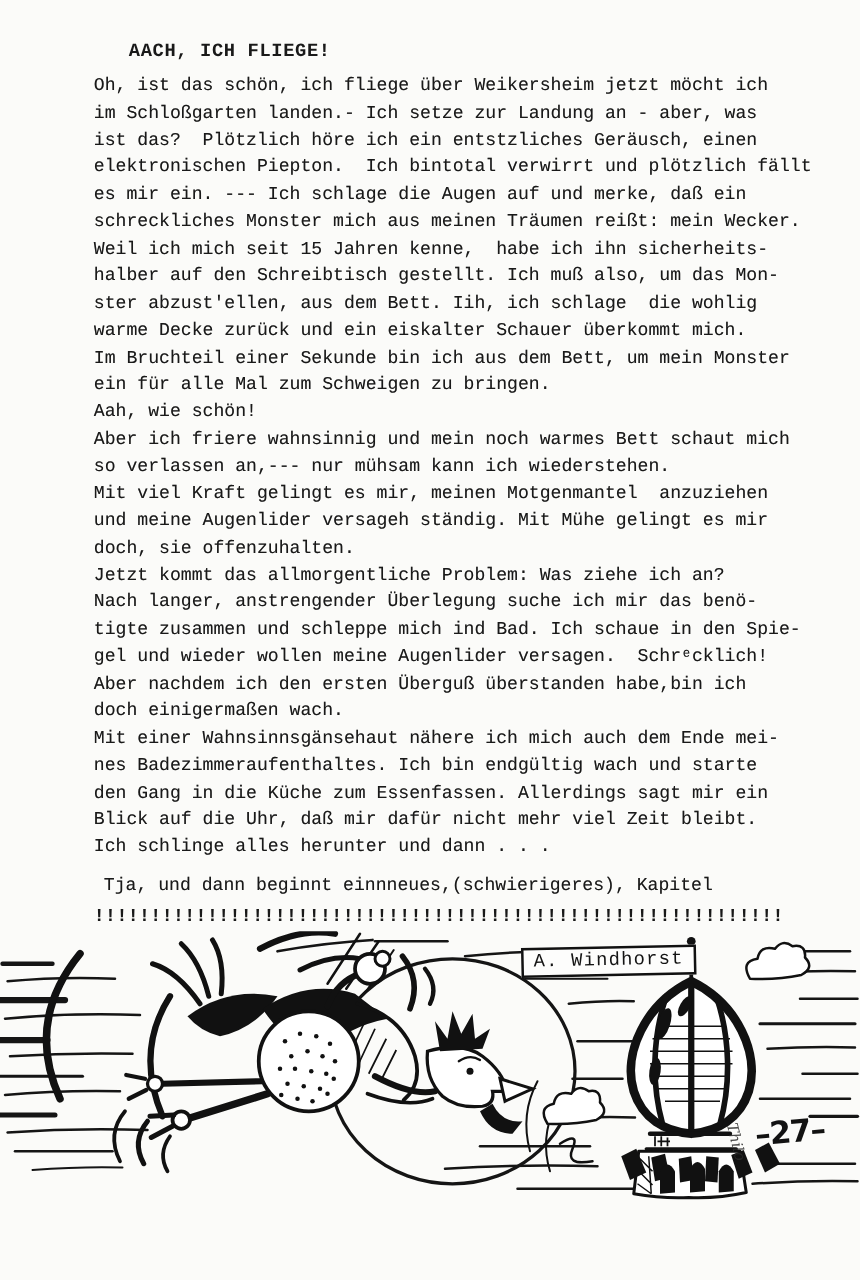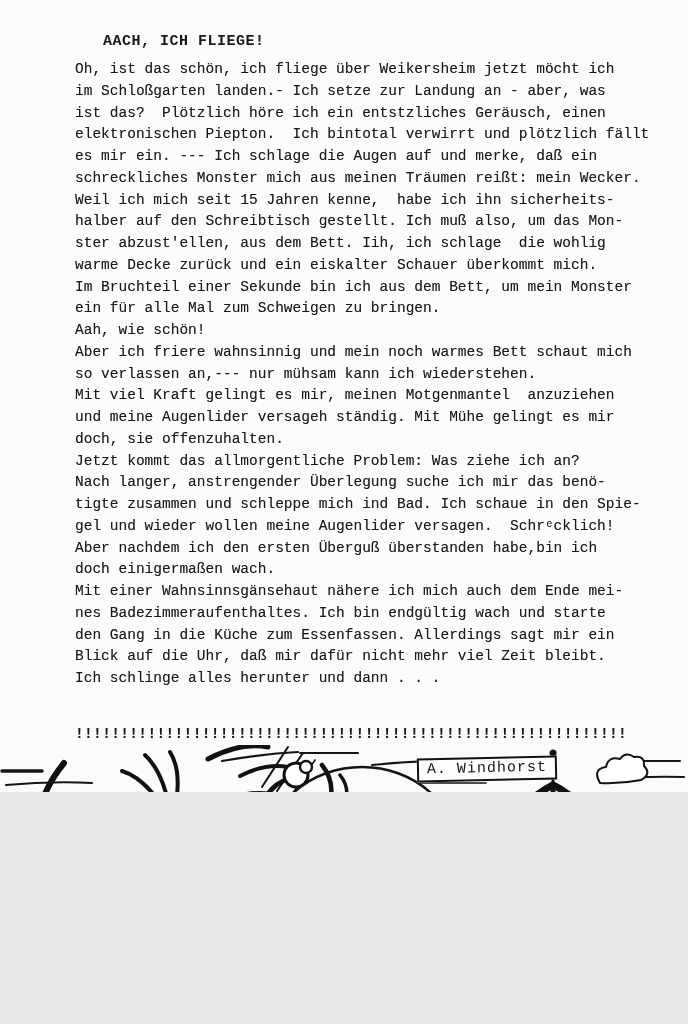--- a/index.html
+++ b/index.html
@@ -1,18 +1,18 @@
 <!DOCTYPE html>
 <html lang="de"><head>
 <meta charset="utf-8">
 <title>Scanned page</title>
 <style>
   html,body{margin:0;padding:0;background:#e8e8e6;}
   .page{
-    position:relative;width:688px;height:792px;margin:0 auto;
+    position:relative;width:688px;height:1024px;margin:0 auto;
     background:#fbfbf9;overflow:hidden;
     font-family:"Liberation Mono","DejaVu Sans Mono",monospace;
     color:#191919;
   }
   .title{
     position:absolute;top:33px;left:103px;
     font-size:15px;font-weight:700;letter-spacing:.5px;white-space:pre;
   }
   .body-text{
     position:absolute;top:59px;left:75px;width:600px;
@@ -77,20 +77,21 @@
 tigte zusammen und schleppe mich ind Bad. Ich schaue in den Spie-
 gel und wieder wollen meine Augenlider versagen.  Schrᵉcklich!
 Aber nachdem ich den ersten Überguß überstanden habe,bin ich
 doch einigermaßen wach.
 Mit einer Wahnsinnsgänsehaut nähere ich mich auch dem Ende mei-
 nes Badezimmeraufenthaltes. Ich bin endgültig wach und starte
 den Gang in die Küche zum Essenfassen. Allerdings sagt mir ein
 Blick auf die Uhr, daß mir dafür nicht mehr viel Zeit bleibt.
 Ich schlinge alles herunter und dann . . .</div>
 
+  <div class="closing">Tja, und dann beginnt einnneues,(schwierigeres), Kapitel</div>
 
   <div class="bangs">!!!!!!!!!!!!!!!!!!!!!!!!!!!!!!!!!!!!!!!!!!!!!!!!!!!!!!!!!!!!!</div>
 
   <div class="illustration">
     <svg width="688" height="215" viewBox="0 0 688 215">
 
       <g stroke="#151515" fill="none" stroke-linecap="round">
         <path d="M2 26 h40" stroke-width="3.5"></path>
         <path d="M6 40 q44 -4 86 -2" stroke-width="2"></path>
         <path d="M0 55 h52" stroke-width="5"></path>

